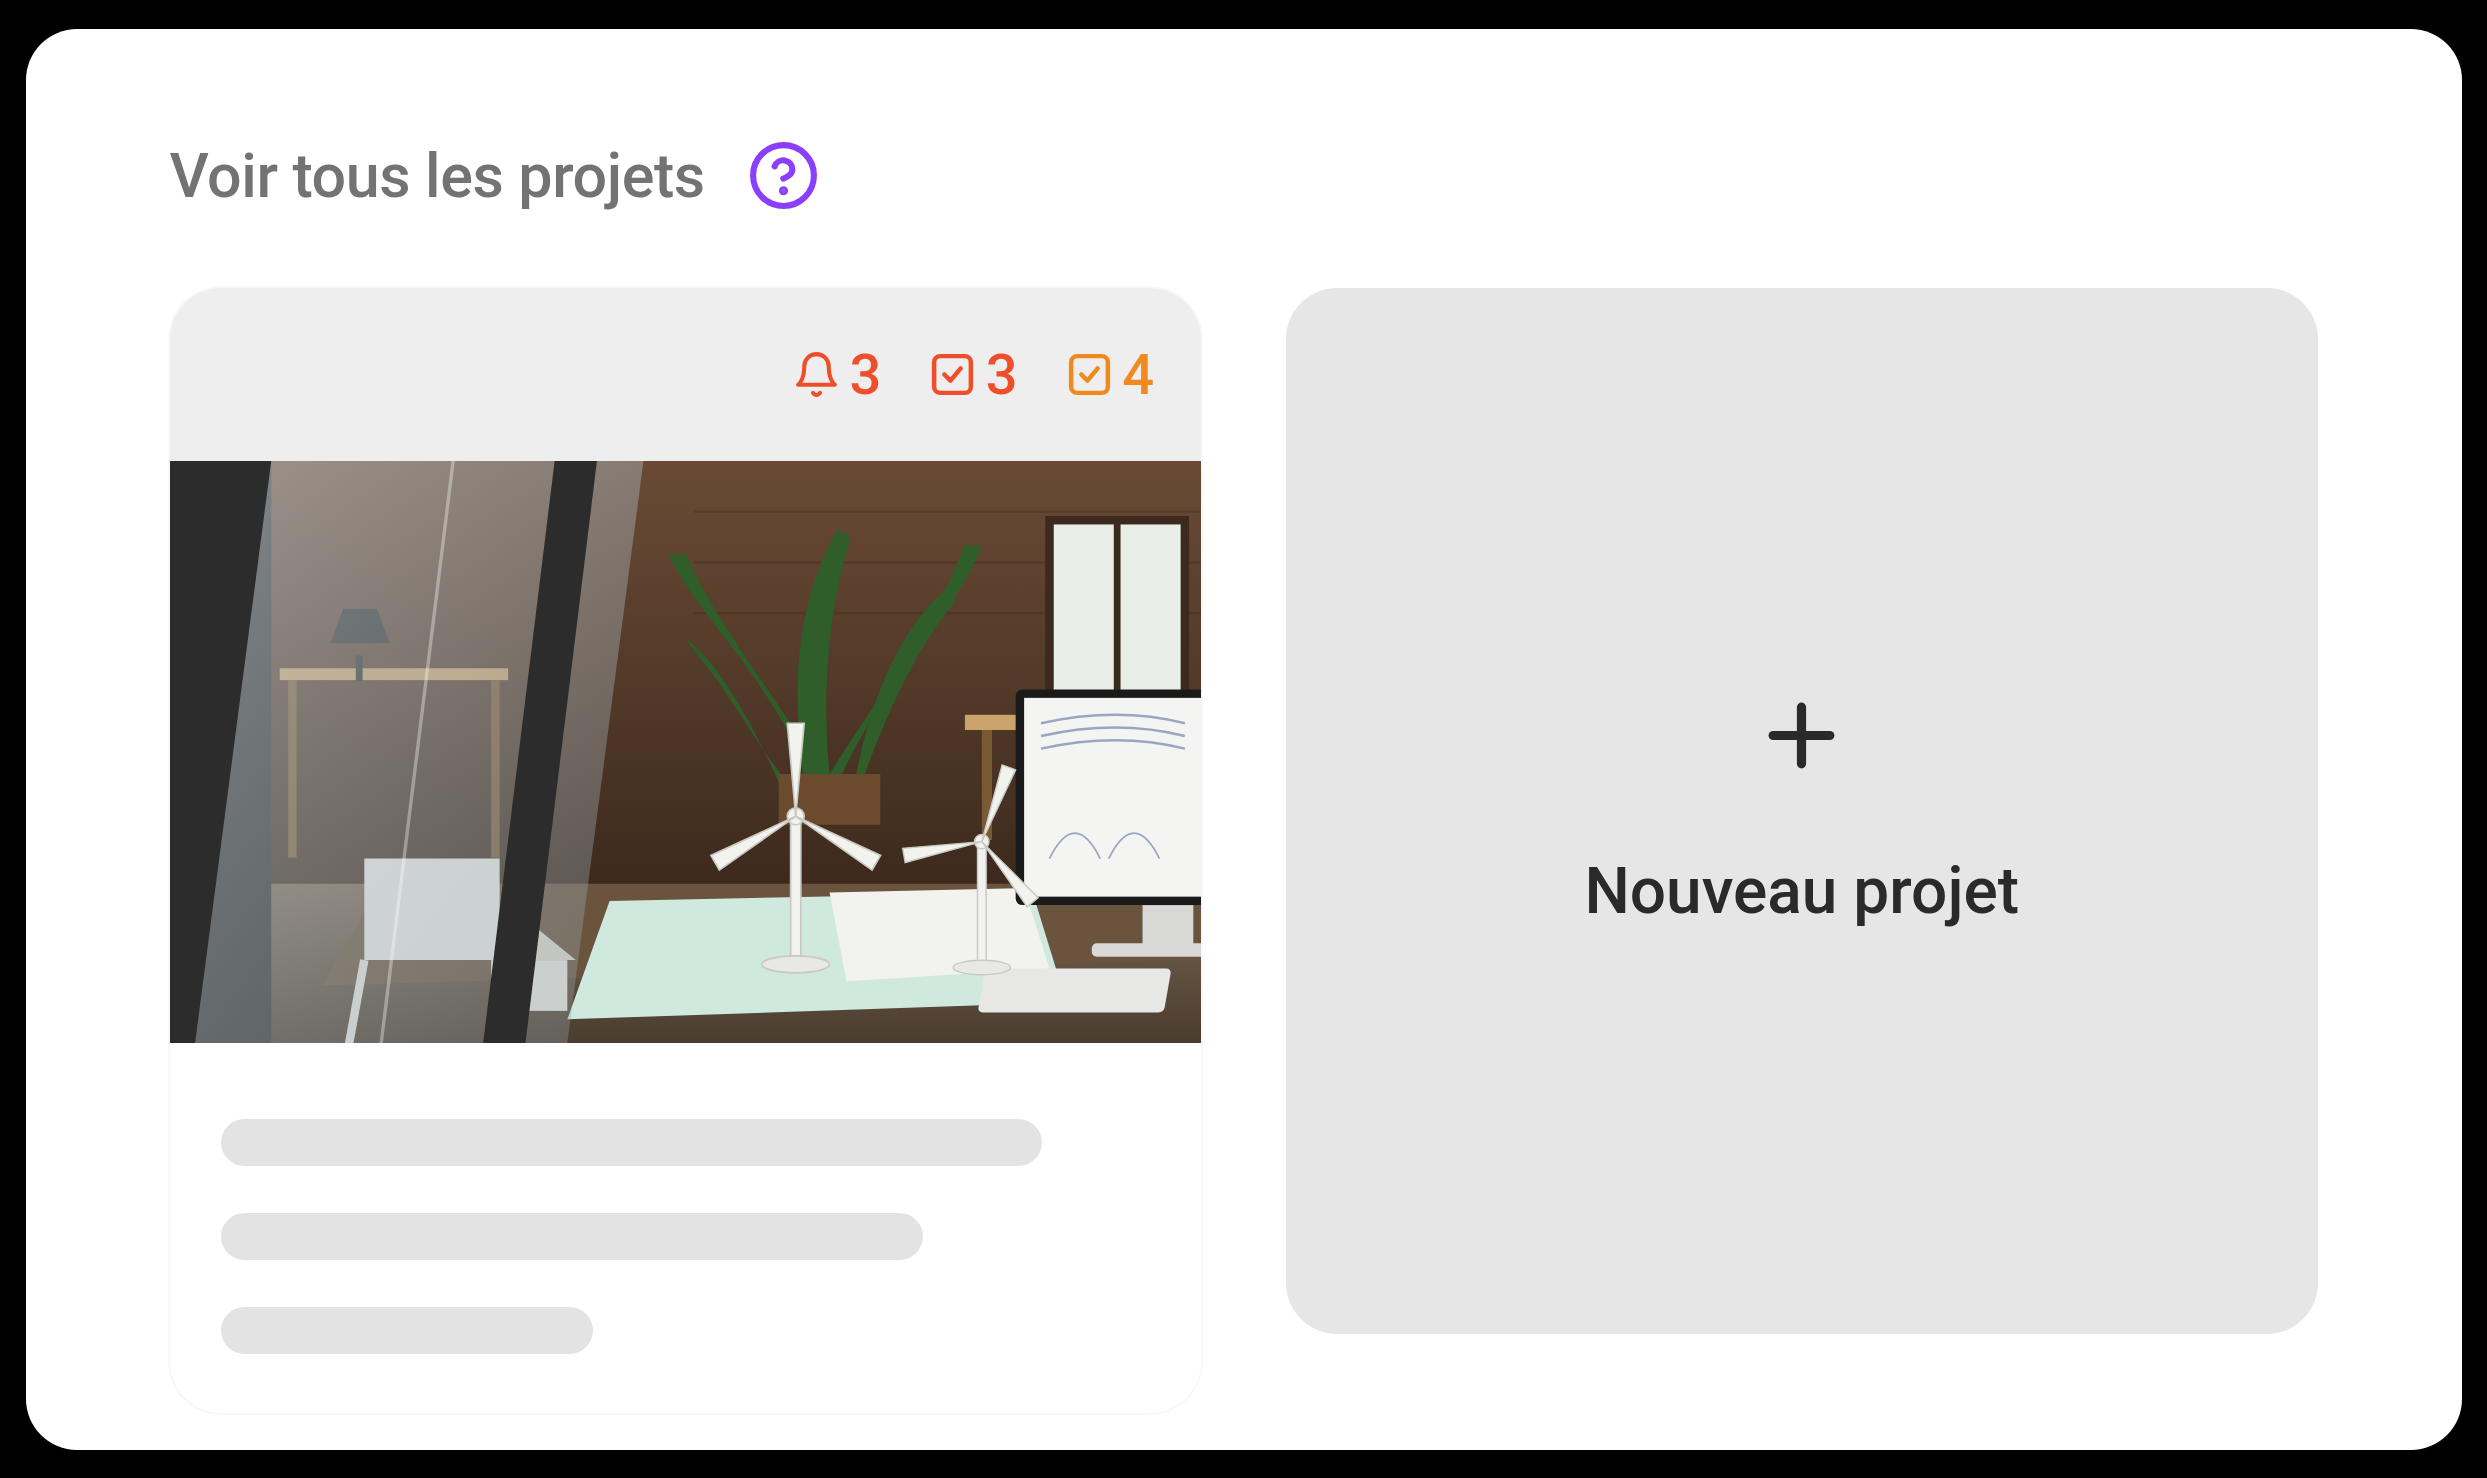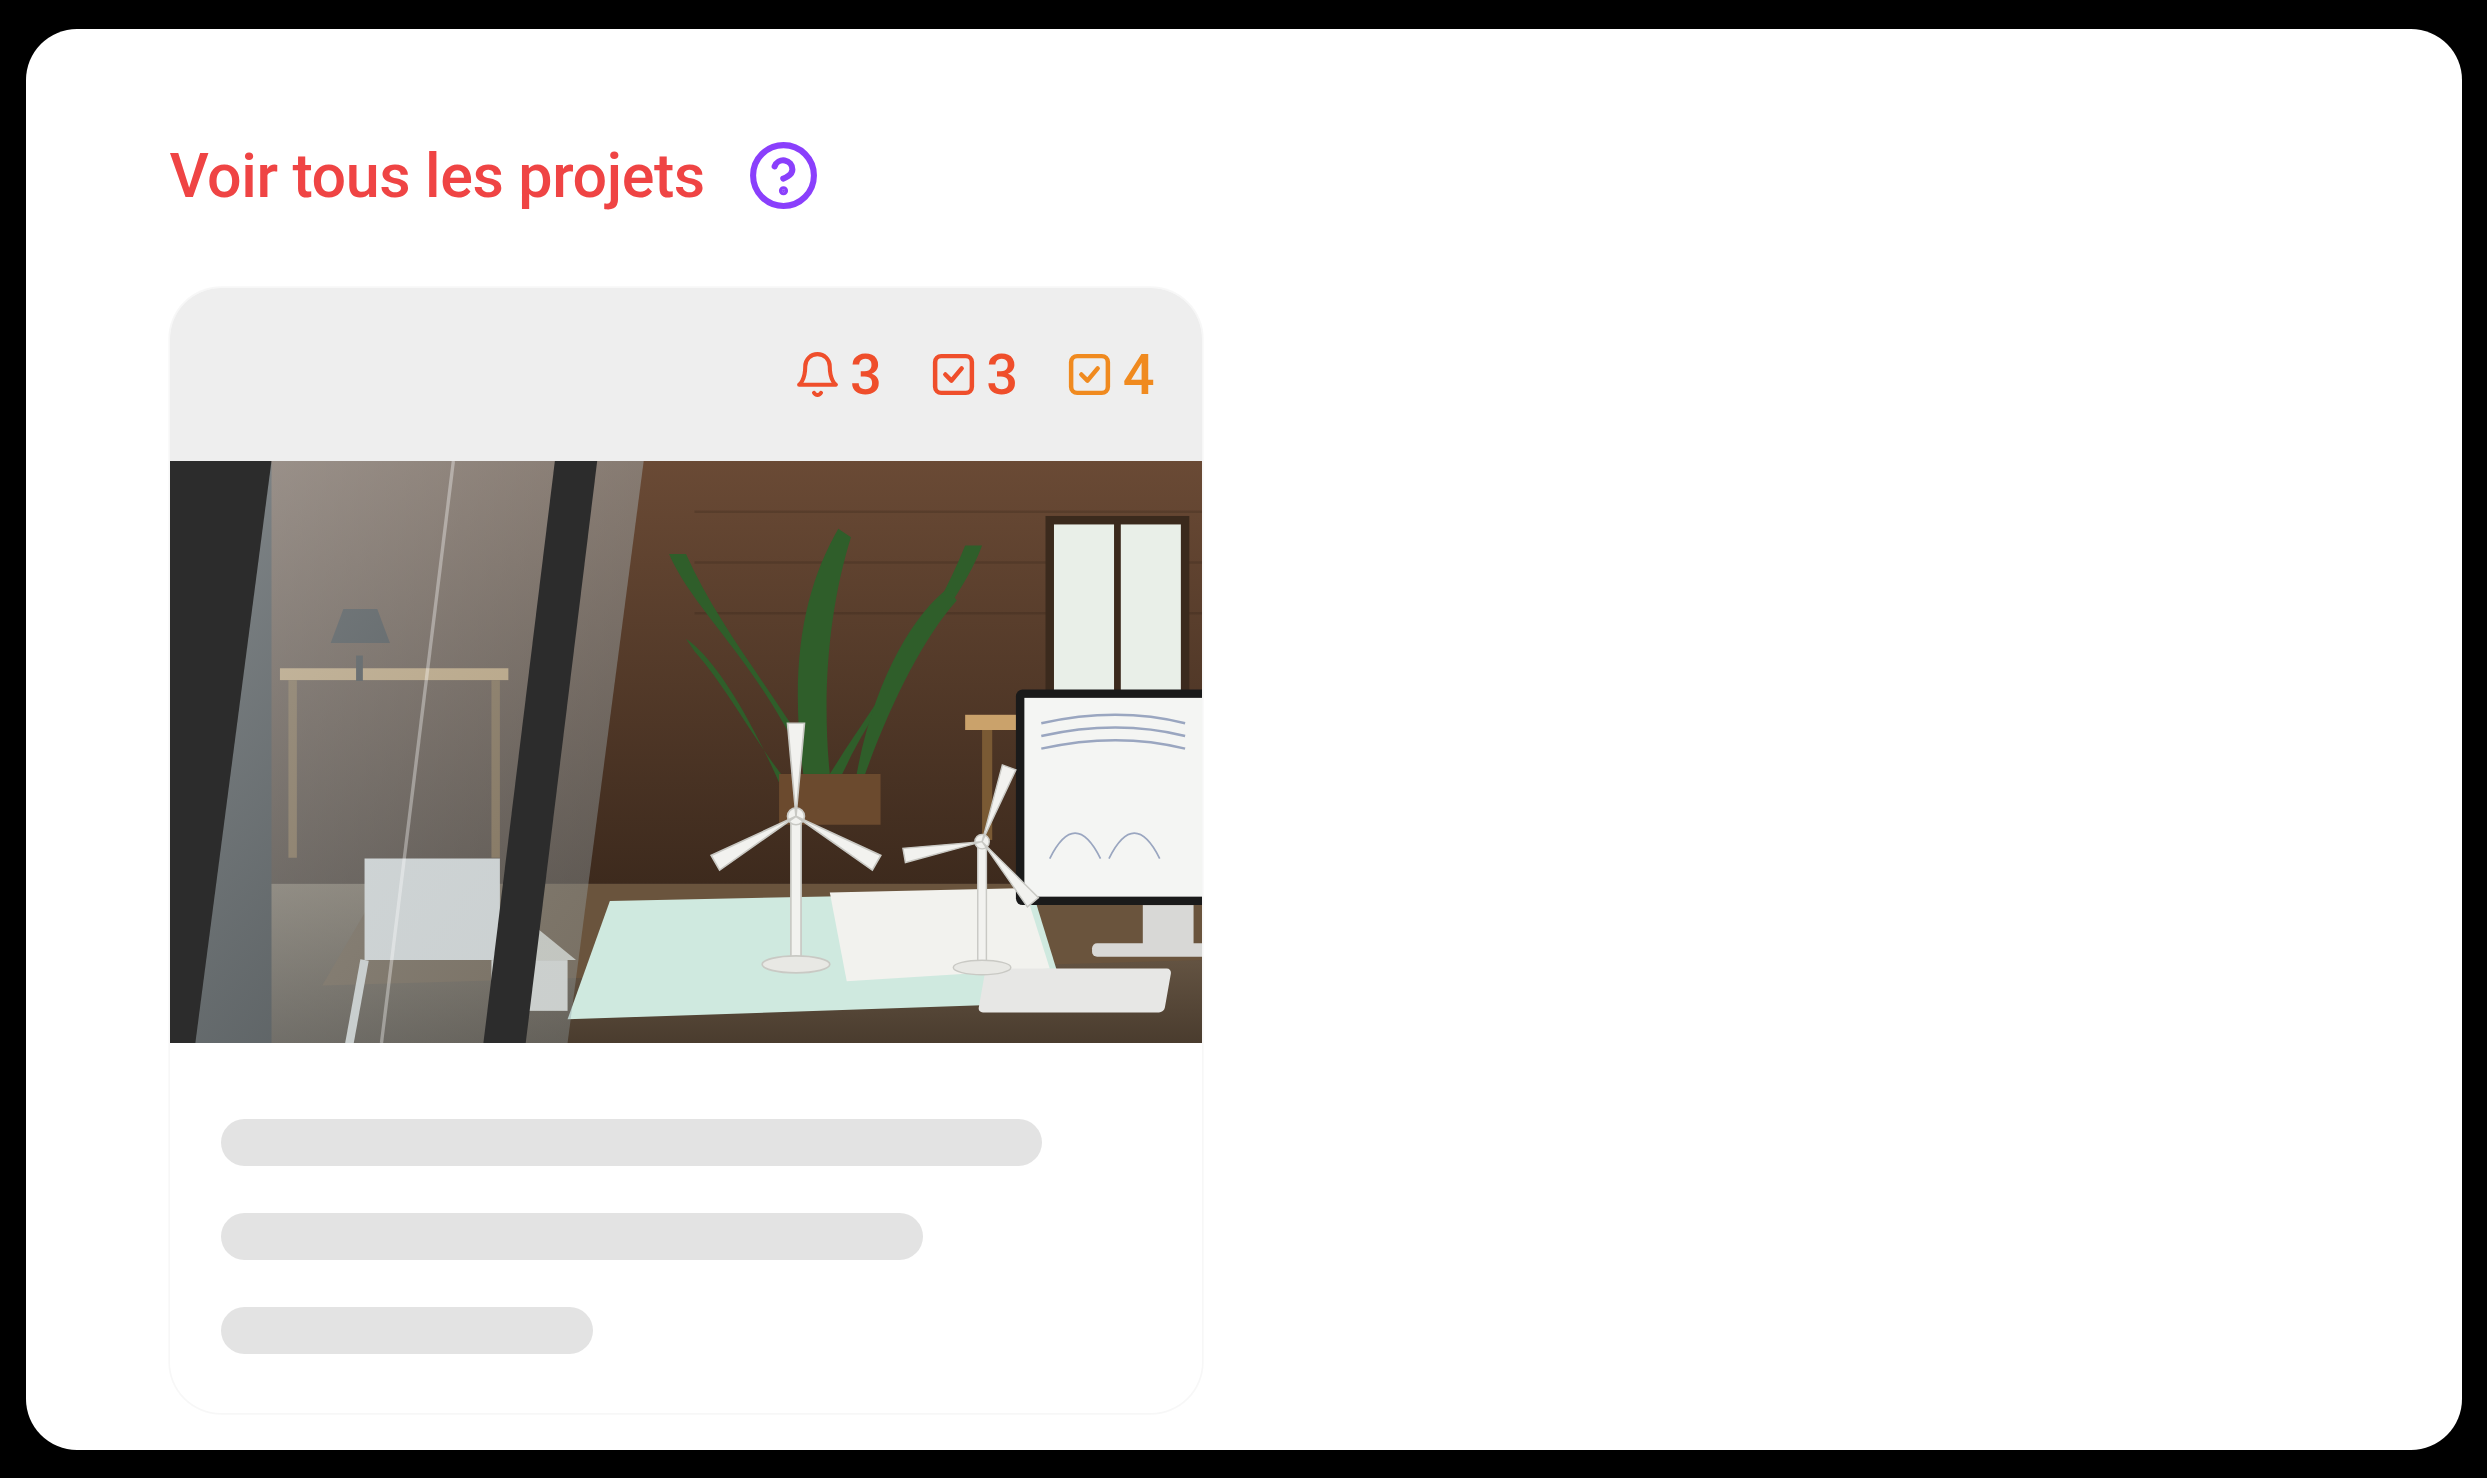--- a/index.html
+++ b/index.html
@@ -35,21 +35,21 @@
       color: #1a1a1a;
       letter-spacing: -0.8px;
     }
     .header-actions {
       display: flex;
       align-items: center;
       gap: 42px;
     }
     .see-all-link {
       font-size: 61px;
-      color: #ef4444;
+      color: #737373;
       font-weight: 500;
       cursor: pointer;
       letter-spacing: -0.4px;
     }
     .help-icon {
       width: 73px;
       height: 73px;
       cursor: pointer;
     }
     .cards-row {
@@ -299,15 +299,24 @@
         </g>
       </svg>
 
       <div class="project-body">
         <div class="placeholder-line w1"></div>
         <div class="placeholder-line w2"></div>
         <div class="placeholder-line w3"></div>
       </div>
     </div>
 
+    <div class="new-project-card">
+      <span class="plus-icon">
+        <svg viewBox="0 0 24 24" width="85" height="85" fill="none" stroke="#2a2a2a" stroke-width="2.6" stroke-linecap="round">
+          <line x1="12" y1="4" x2="12" y2="20"></line>
+          <line x1="4" y1="12" x2="20" y2="12"></line>
+        </svg>
+      </span>
+      <span class="new-project-label">Nouveau projet</span>
+    </div>
   </div>
 </div>
 
 
 </body></html>

